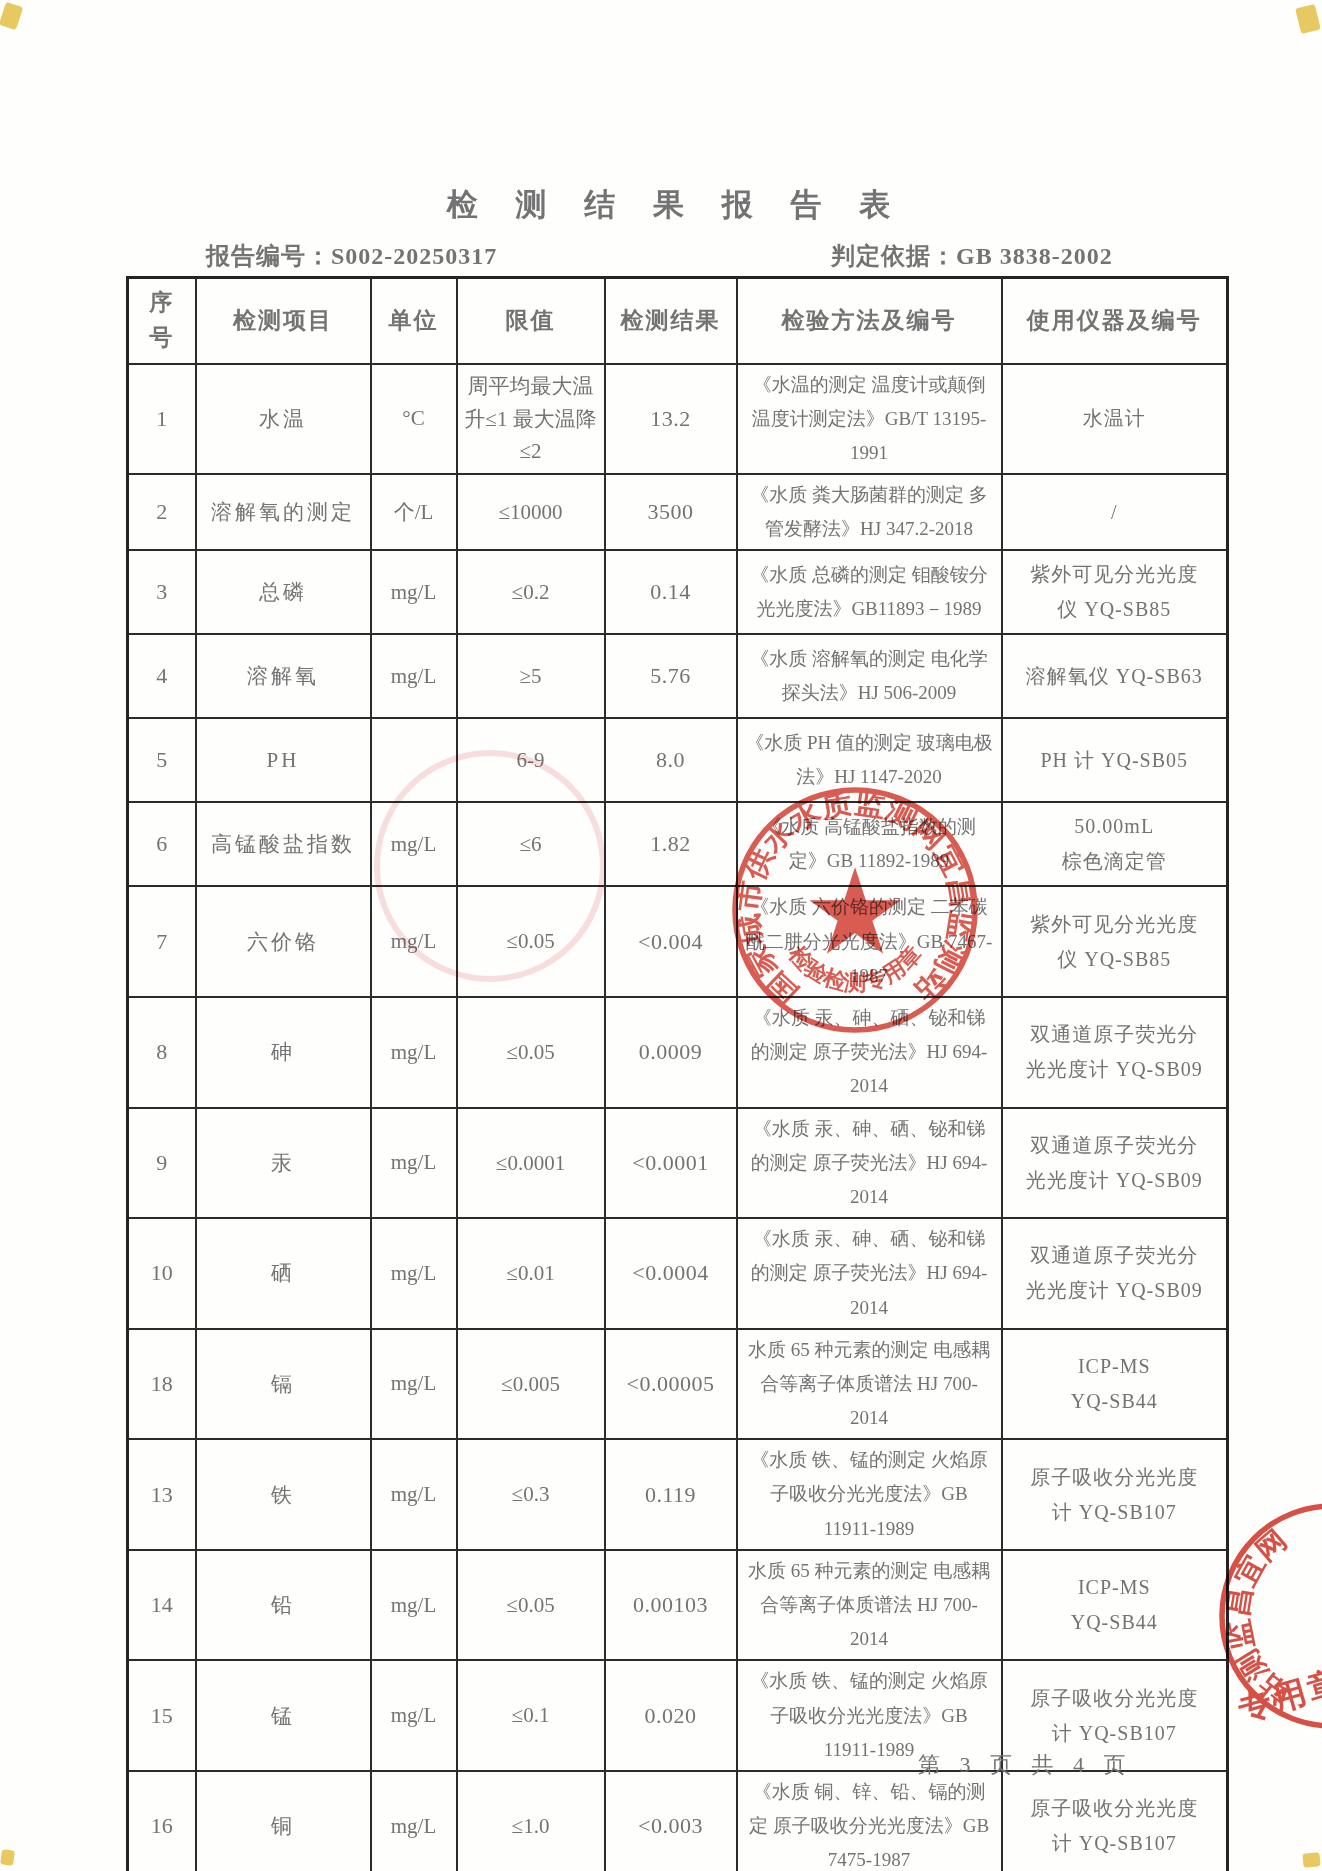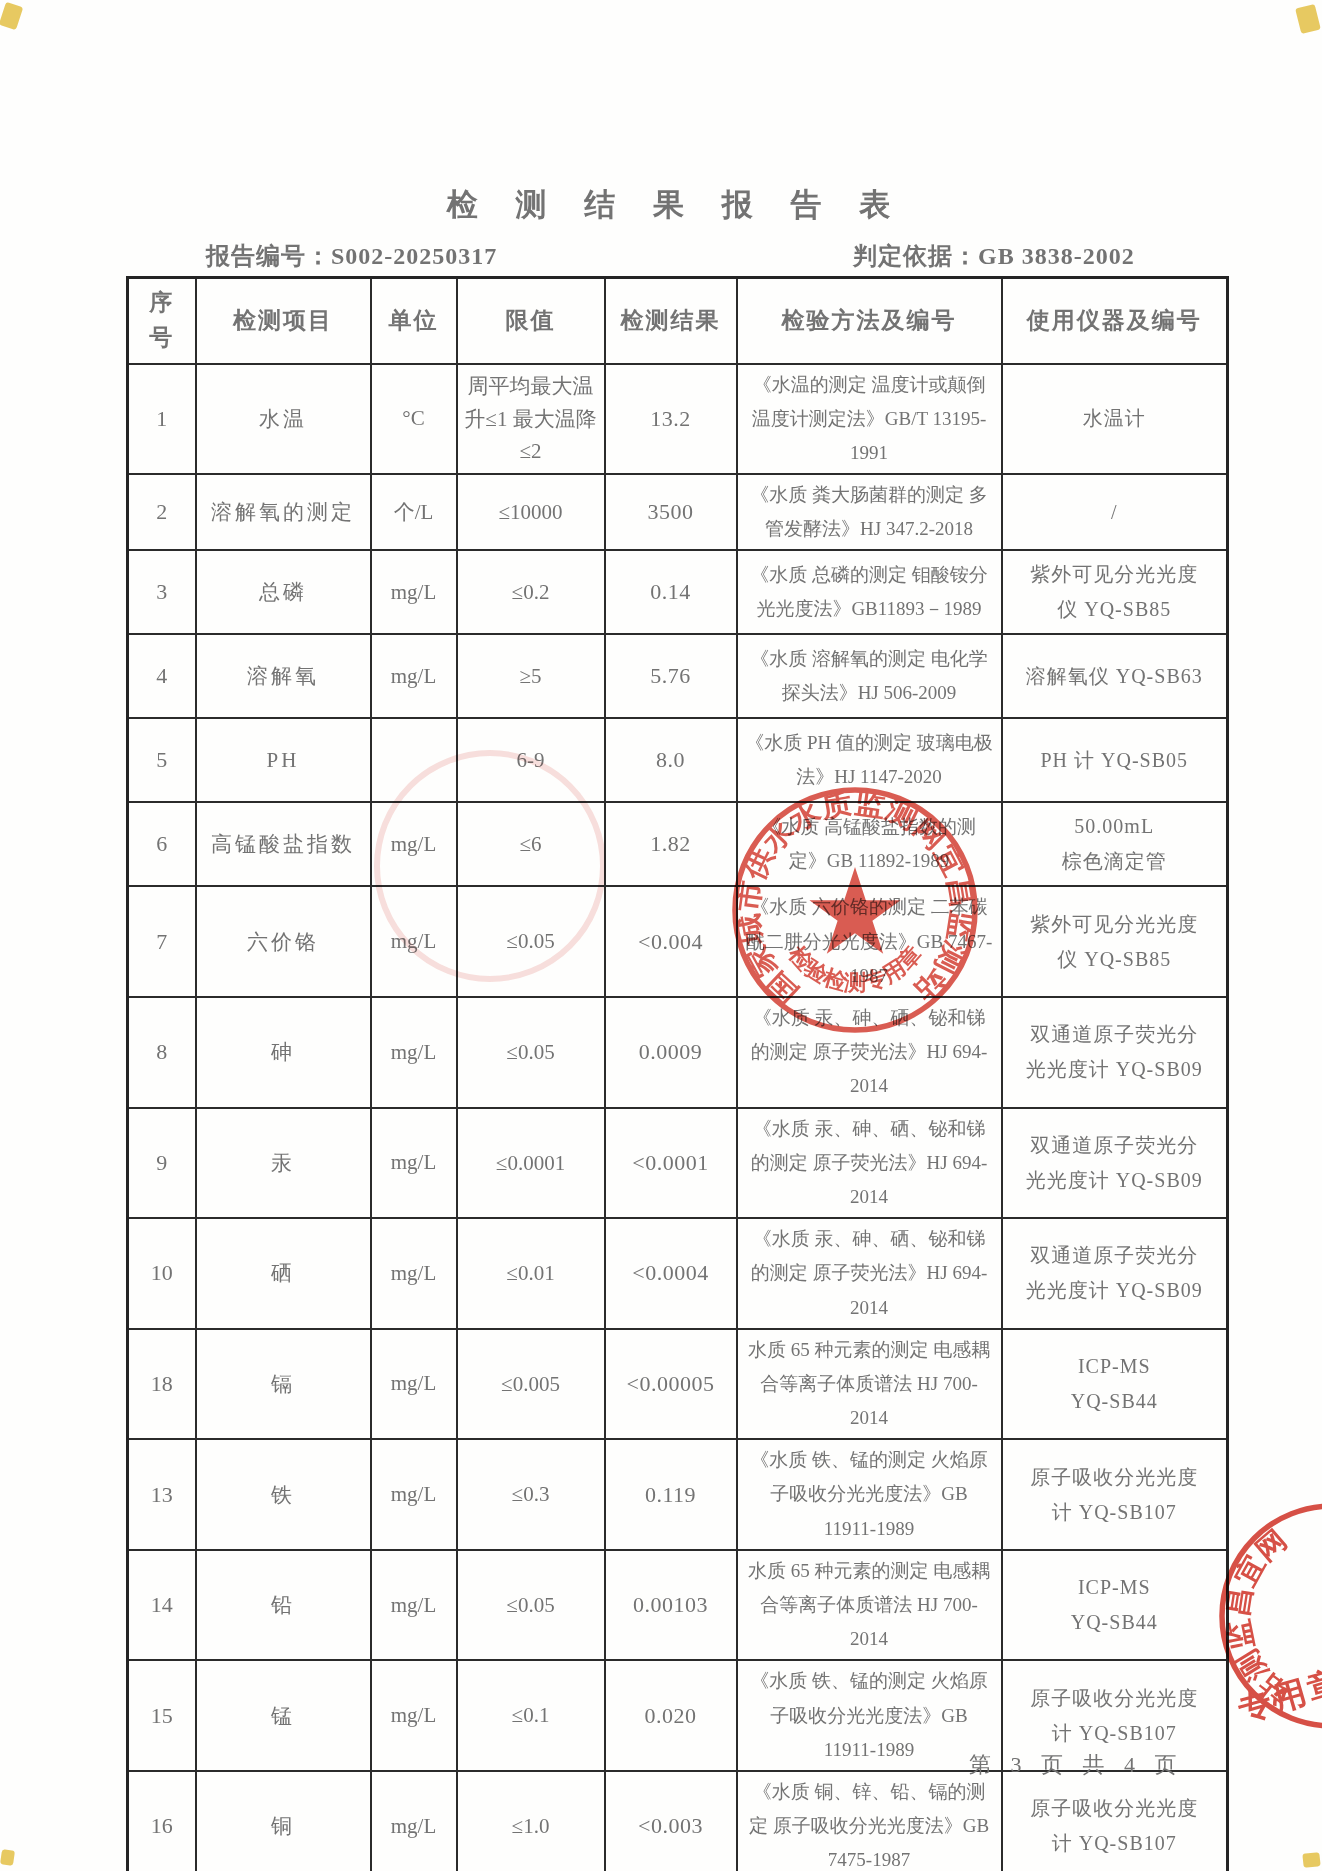--- a/index.html
+++ b/index.html
@@ -18,21 +18,21 @@
   .corner-mark.tr{left:1298px;top:6px;width:20px;height:26px;transform:rotate(-14deg);}
   .corner-mark.bl{left:1px;top:1850px;width:13px;height:15px;transform:rotate(8deg);}
   .corner-mark.br{left:1303px;top:1853px;width:17px;height:14px;transform:rotate(-6deg);}
 
   .title{
     position:absolute;top:184px;left:126px;width:1100px;margin:0;
     text-align:center;font-size:31px;font-weight:bold;letter-spacing:15px;
   }
   .subheader{position:absolute;top:240px;left:126px;width:1100px;height:36px;font-size:24px;font-weight:bold;}
   .report-no{position:absolute;left:80px;top:0;letter-spacing:1px;}
-  .basis{position:absolute;left:727px;top:0;letter-spacing:1px;text-align:right;}
+  .basis{position:absolute;left:705px;top:0;letter-spacing:1px;text-align:right;}
 
   table.results{
     position:absolute;top:276px;left:126px;
     width:1100px;border-collapse:collapse;table-layout:fixed;
     background:transparent;
   }
   table.results th,table.results td{
     border:2px solid #2b2b2b;
     text-align:center;vertical-align:middle;
     padding:3px 6px;overflow:hidden;
@@ -45,21 +45,21 @@
   th{font-size:23px;font-weight:bold;letter-spacing:2px;}
   .hdr-xh span{display:inline-block;width:1.15em;line-height:1.5;}
   .c-no{font-size:22px;}
   .c-item{font-size:21px;letter-spacing:3px;}
   .c-unit{font-size:21px;}
   .c-limit{font-size:21px;line-height:1.55;}
   .c-result{font-size:22px;letter-spacing:.5px;border-radius:16px;}
   .c-method{font-size:19px;line-height:1.8;padding:3px 4px;border-radius:20px;}
   .c-instr{font-size:20px;line-height:1.75;white-space:pre-line;letter-spacing:1px;}
 
-  .footer{position:absolute;top:1750px;left:969px;font-size:22px;letter-spacing:7px;}
+  .footer{position:absolute;top:1750px;left:918px;font-size:22px;letter-spacing:7px;}
 
   .stamp{position:absolute;pointer-events:none;mix-blend-mode:multiply;}
   .stamp-main{left:710px;top:765px;opacity:.82;}
   .stamp-ghost{left:372px;top:748px;opacity:.16;}
   .stamp-corner{left:1212px;top:1496px;opacity:.88;}
   .stamp text{font-family:"Liberation Serif","DejaVu Serif",serif;font-weight:bold;}
 </style>
 </head>
 <body>
 

